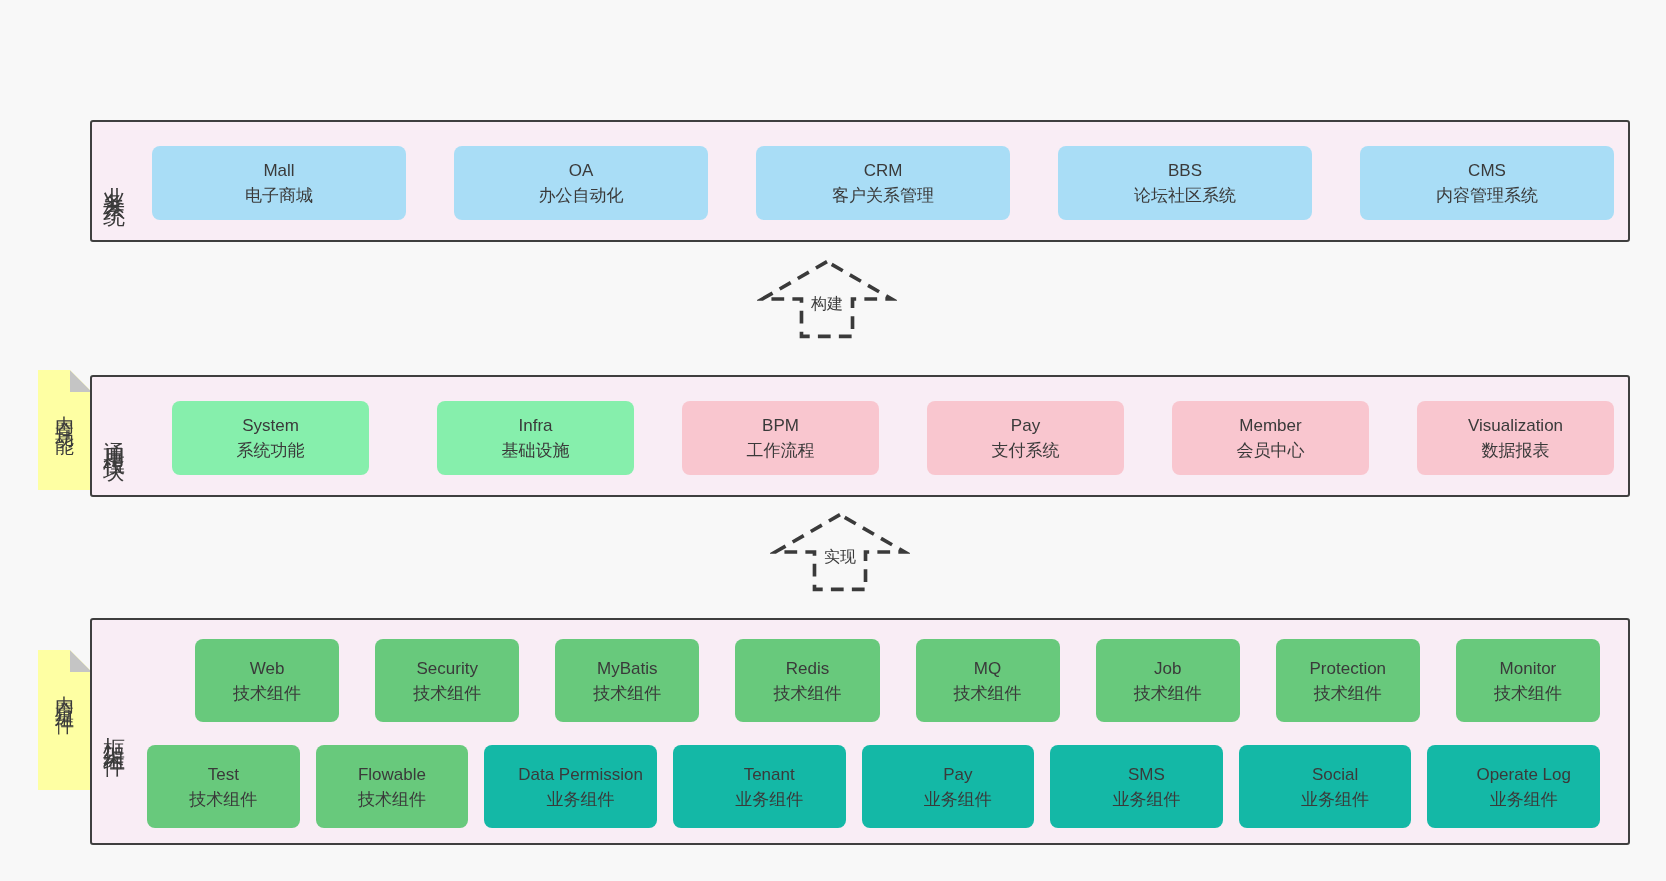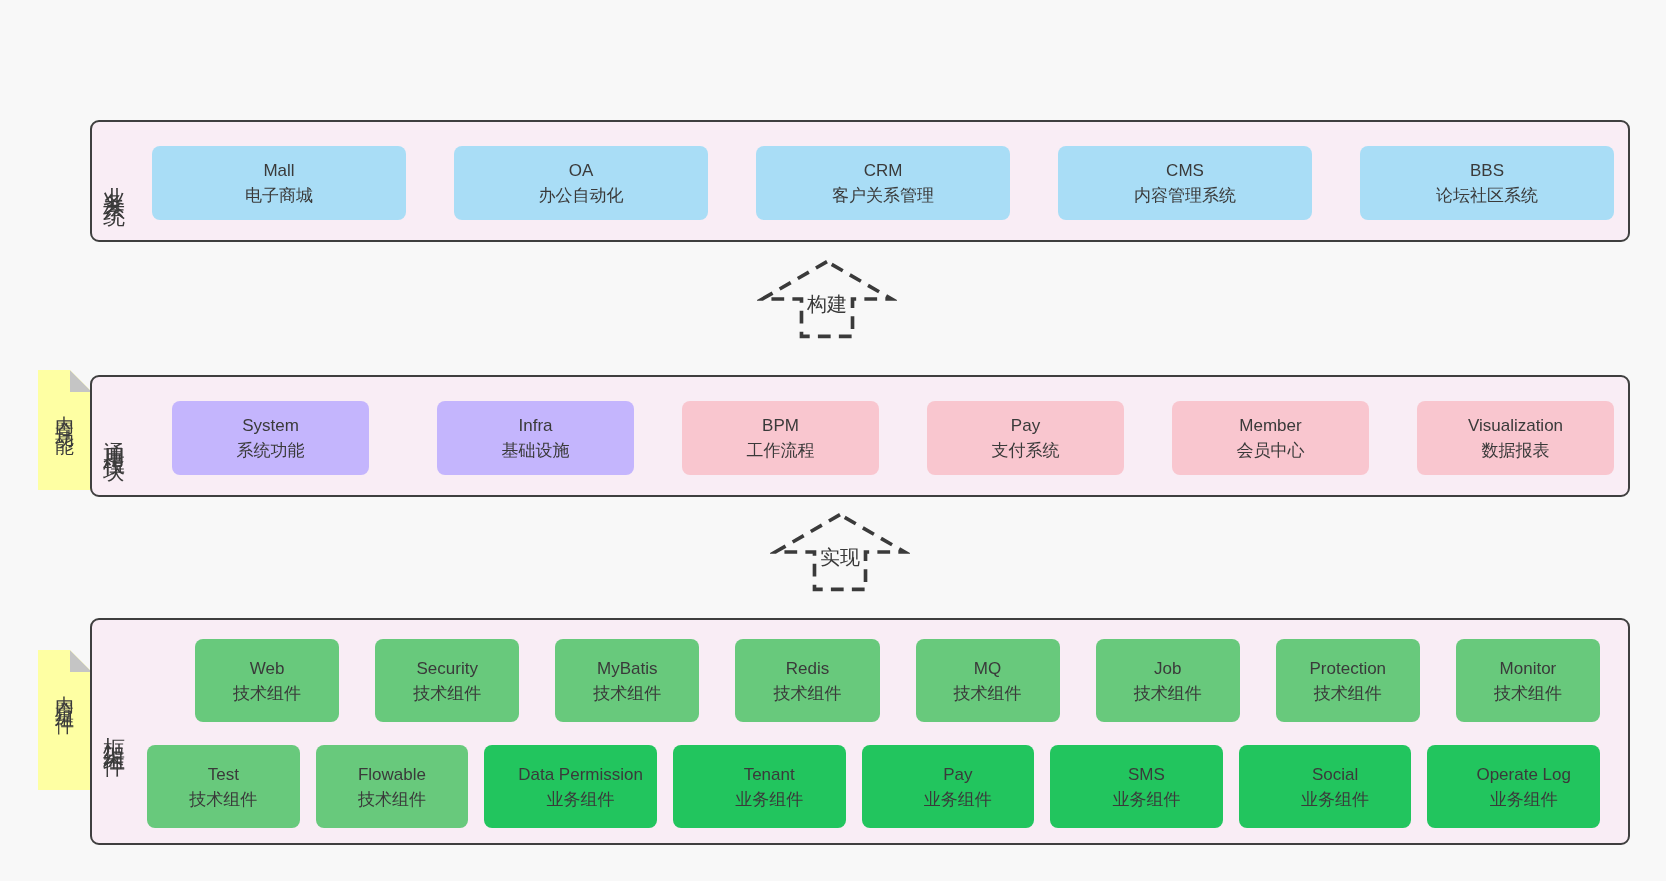--- a/index.html
+++ b/index.html
@@ -2,60 +2,60 @@
 <html><head>
 <meta charset="utf-8">
 <style>
   html,body{margin:0;padding:0;background:#f8f8f8;}
   #stage{
     position:relative;width:1666px;height:881px;background:#f8f8f8;
     font-family:"Liberation Sans","DejaVu Sans",sans-serif;color:#3a3a3a;overflow:hidden;
   }
   .band{
     position:absolute;left:90px;width:1540px;box-sizing:border-box;
-    background:#f9edf5;border:2px solid #3f3f3f;border-radius:9px;z-index:2;
+    background:#f9edf5;border:2px solid #3f3f3f;border-radius:3px;z-index:2;
   }
   .band-label{
     position:absolute;left:11px;top:50%;transform:translateY(-50%);
     writing-mode:vertical-rl;text-orientation:upright;
     font-size:22px;letter-spacing:6px;line-height:1;color:#3a3a3a;white-space:nowrap;
   }
   .box-row{position:absolute;display:flex;}
   .row6{left:60px;right:14px;top:24px;height:74px;gap:48px;}
   .row8{left:55px;right:28px;height:83px;gap:36px;}
   .row8.r1{top:19px;padding-left:48px;}
   .row8.r2{top:125px;gap:16px;}
   .box{
     flex:1;border-radius:8px;display:flex;flex-direction:column;
     justify-content:center;align-items:center;text-align:center;
     font-size:17px;line-height:25px;color:#3a3a3a;padding:0 6px;box-sizing:border-box;
   }
   .blue{background:#a9ddf6;}
-  .red{background:#c4b5fd;margin-left:20px;}
+  .red{background:#86efac;margin-left:20px;}
   .pink{background:#f9c6cf;}
   .green{background:#68c97c;}
-  .lightgreen{background:#22c55e;padding-left:26px;}
+  .lightgreen{background:#14b8a6;padding-left:26px;}
   .note{
     position:absolute;width:54px;background:#feffa3;z-index:1;
     clip-path:polygon(0 0, calc(100% - 22px) 0, 100% 22px, 100% 100%, 0 100%);
   }
   .note-fold{
     position:absolute;top:0;right:0;width:22px;height:22px;background:#c5c5c5;
     clip-path:polygon(0 0, 100% 100%, 0 100%);
   }
   .note-text{
     position:absolute;left:50%;top:30px;transform:translateX(-50%);
     writing-mode:vertical-rl;text-orientation:upright;
     font-size:19px;letter-spacing:7px;line-height:1;color:#3a3a3a;white-space:nowrap;
   }
   .arrow{position:absolute;width:140px;height:82px;z-index:0;}
   .arrow svg{display:block;width:100%;height:100%;}
   .arrow-label{
     position:absolute;left:50%;top:46px;transform:translate(-50%,-50%);
-    background:#f8f8f8;padding:1px 3px;font-size:20px;color:#3a3a3a;white-space:nowrap;
+    background:#f8f8f8;padding:1px 3px;font-size:16px;color:#3a3a3a;white-space:nowrap;
   }
 </style>
 </head>
 <body>
 
 <div id="stage">
 
   <div class="note" style="left:38px;top:370px;height:120px;">
     <div class="note-fold"></div>
     <div class="note-text">内置功能</div>
@@ -75,26 +75,26 @@
       </div>
       <div class="box blue">
         <div>OA</div>
         <div>办公自动化</div>
       </div>
       <div class="box blue">
         <div>CRM</div>
         <div>客户关系管理</div>
       </div>
       <div class="box blue">
+        <div>BBS</div>
+        <div>论坛社区系统</div>
+      </div>
+      <div class="box blue">
         <div>CMS</div>
         <div>内容管理系统</div>
-      </div>
-      <div class="box blue">
-        <div>BBS</div>
-        <div>论坛社区系统</div>
       </div>
     </div>
   </div>
 
   <div class="arrow" style="left:757px;top:258px;">
     <svg viewBox="0 0 150 90">
       <path d="M75 4 L4 45 L47 45 L47 86 L103 86 L103 45 L146 45 Z" fill="none" stroke="#3a3a3a" stroke-width="4" stroke-dasharray="14 9" stroke-linejoin="miter"></path>
     </svg>
     <div class="arrow-label">构建</div>
   </div>

